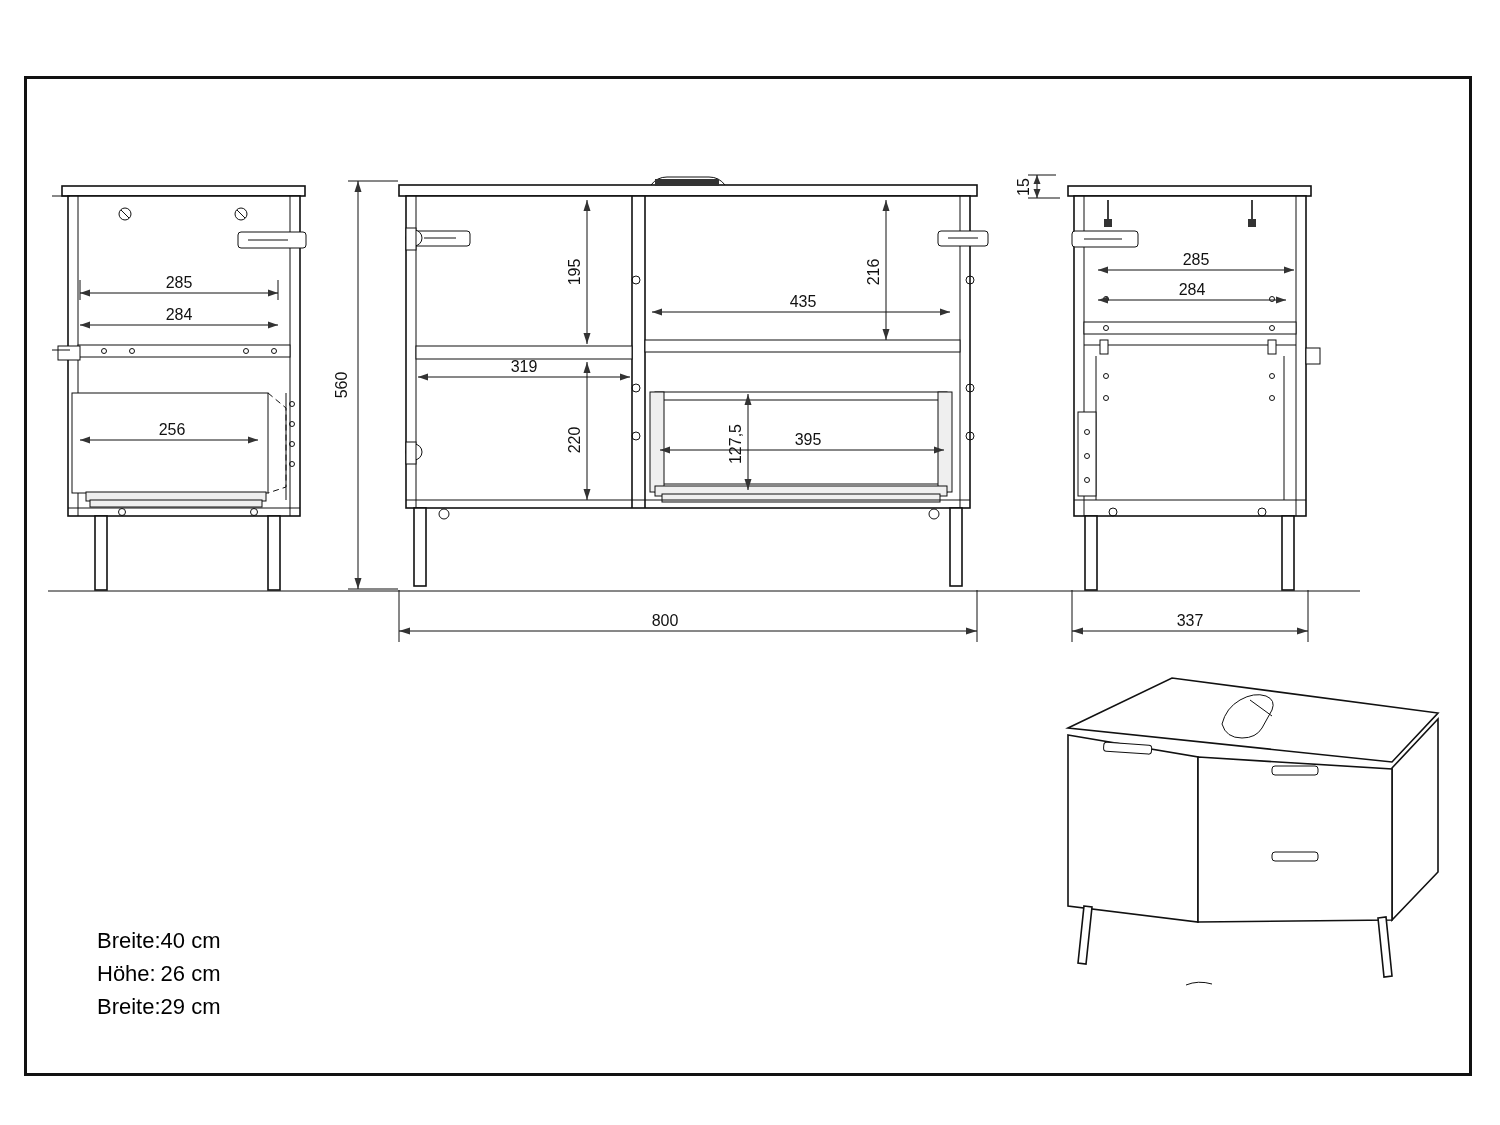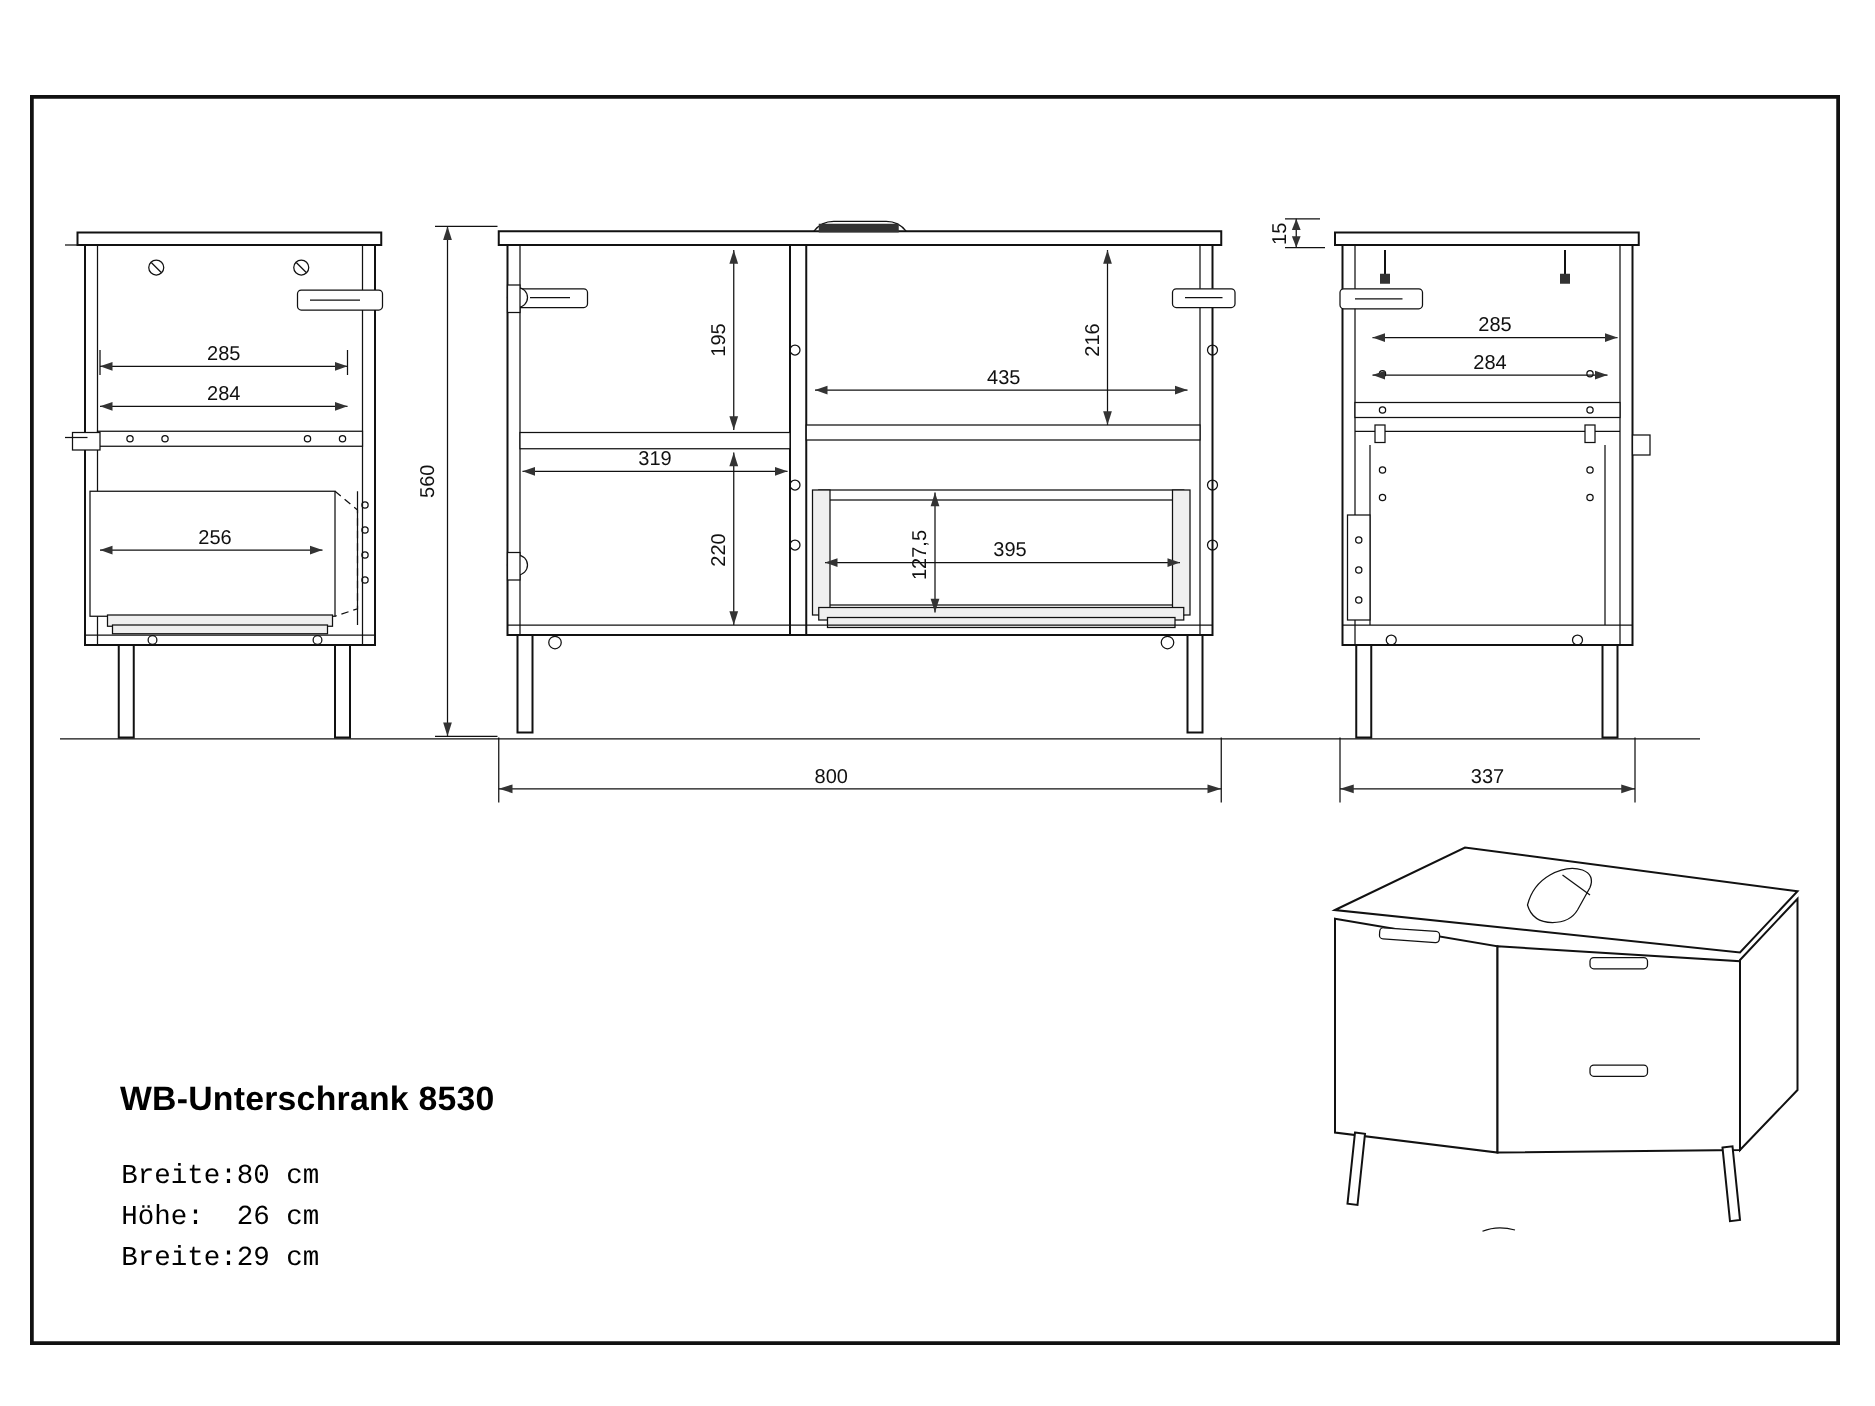--- a/index.html
+++ b/index.html
@@ -11,21 +11,21 @@
   .thin{stroke-width:1;}
   .med{stroke-width:1.6;}
   .dim{stroke:#111;stroke-width:1;fill:none;}
   .dash{stroke:#111;stroke-width:1;fill:none;stroke-dasharray:6 4;}
   .fillw{fill:#ffffff;}
   .fillg{fill:#efefef;}
   .dark{fill:#333;}
   text{font-family:"Liberation Sans",sans-serif;fill:#111;}
   .dimtxt{font-size:16px;}
   .title{position:absolute;font-weight:bold;font-size:27px;letter-spacing:0.2px;}
-  .specs{position:absolute;font-size:22px;line-height:30px;font-family:Liberation Mono, monospace;}
+  .specs{position:absolute;font-size:22px;line-height:30px;}
   .specs table{border-collapse:collapse;}
   .specs td{padding:0 0 3px 0;font-size:22px;}
   .lbl{padding-right:28px;}
 </style>
 </head>
 <body>
 
 <div id="sheet">
 
   <div class="frame"></div>
@@ -294,28 +294,27 @@
       <rect class="ln thin fillw" x="1104" y="742" width="48" height="9" rx="3" transform="rotate(4 1104 742)"></rect>
       <rect class="ln thin fillw" x="1272" y="766" width="46" height="9" rx="3"></rect>
       <rect class="ln thin fillw" x="1272" y="852" width="46" height="9" rx="3"></rect>
 
       <path class="ln med fillw" d="M1084 906 L1092 907 L1086 964 L1078 963 Z"></path>
       <path class="ln med fillw" d="M1378 918 L1386 917 L1392 976 L1384 977 Z"></path>
       <path class="ln thin" d="M1186 985 q12 -5 26 -1"></path>
     </g>
   </svg>
 
-  <div class="title" style="left:96px;top:864px;">WB-Unterschrank 8530</div>
 
   <div class="specs" style="left:97px;top:926px;">
     <table>
       <tbody>
           <tr>
         <td class="lbl">Breite:</td>
-        <td>80 cm</td>
+        <td>40 cm</td>
       </tr>
       <tr>
         <td class="lbl">Höhe:</td>
         <td>26 cm</td>
       </tr>
       <tr>
         <td class="lbl">Breite:</td>
         <td>29 cm</td>
       </tr>
     </tbody>

